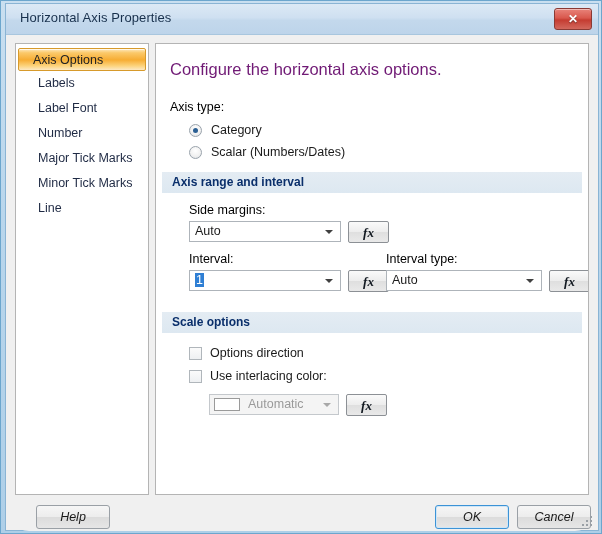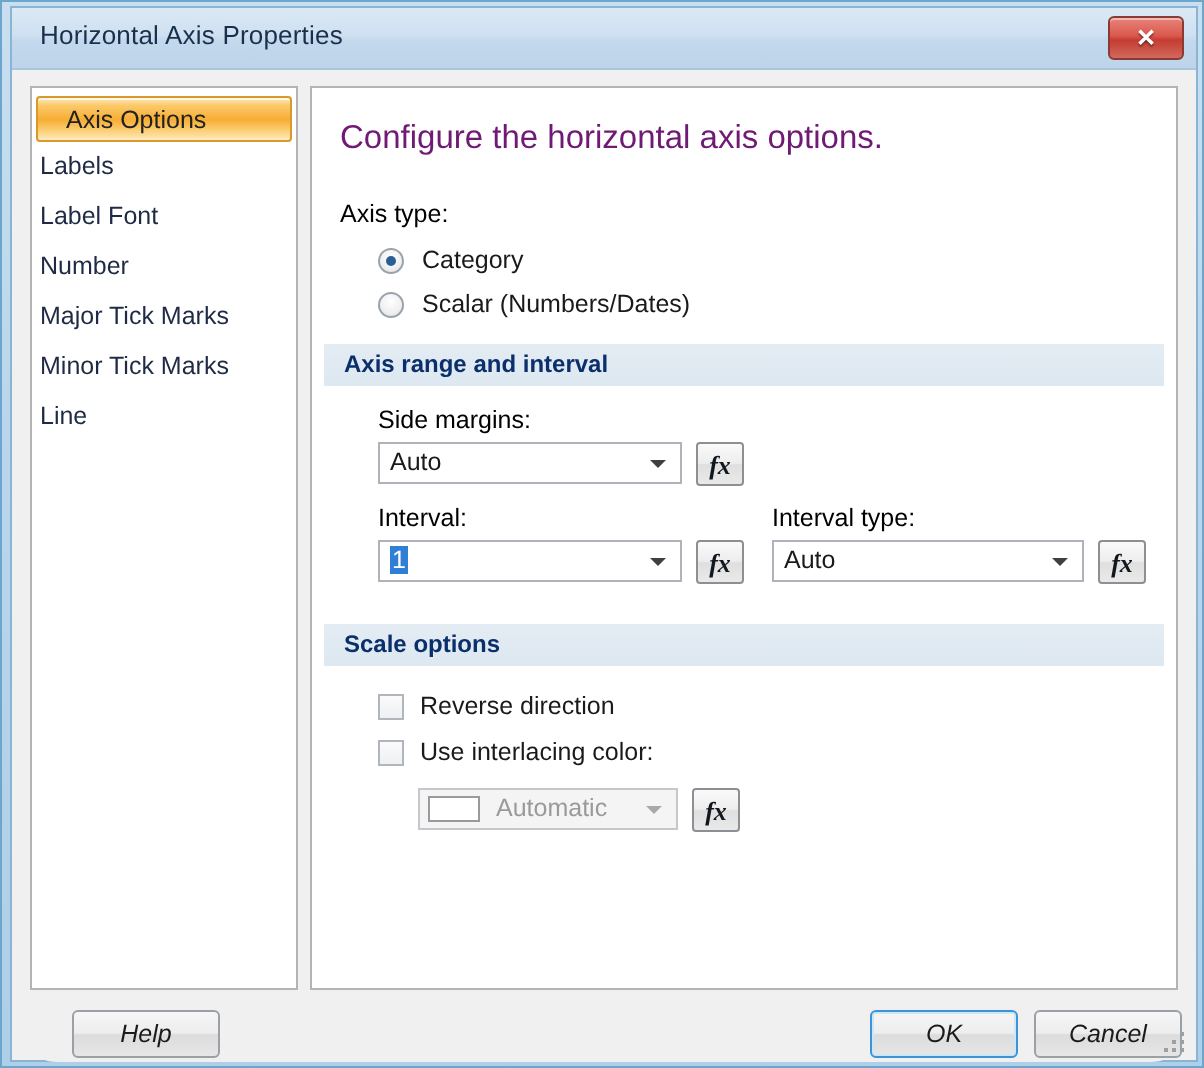--- a/index.html
+++ b/index.html
@@ -95,21 +95,21 @@
     height: 452px;
     background: #ffffff;
     border: 1px solid #b4b4b4;
     box-sizing: border-box;
     overflow: hidden;
   }
   .sidebar-item {
     position: relative;
     height: 25px;
     line-height: 25px;
-    padding-left: 4px;
+    padding-left: 22px;
     font-size: 12.5px;
     color: #1f2a44;
     white-space: nowrap;
     box-sizing: border-box;
     cursor: pointer;
   }
   .sidebar-item.first { margin-top: 4px; }
   .sidebar-item.selected {
     margin: 4px 2px 0 2px;
     padding-left: 14px;
@@ -271,21 +271,21 @@
     width: 26px;
     height: 13px;
     background: #ffffff;
     border: 1px solid #9a9a9a;
     box-sizing: border-box;
   }
 
   
   .fx-button {
     position: absolute;
-    width: 24px;
+    width: 41px;
     height: 22px;
     border: 1px solid #8c9095;
     border-radius: 2px;
     background: linear-gradient(to bottom, #fafafa 0%, #ededed 48%, #dfdfdf 52%, #e9e9e9 100%);
     box-sizing: border-box;
     cursor: pointer;
   }
   .fx-button .fx-glyph {
     position: absolute;
     left: 0; top: 0;
@@ -422,21 +422,21 @@
           <span class="arrow"></span>
         </div>
         <div class="fx-button" style="left:393px; top:226px;">
           <span class="fx-glyph">fx</span>
         </div>
 
         <div class="section-header" style="top:268px;">Scale options</div>
 
         <div class="check-row" style="left:33px; top:302px;">
           <span class="checkbox"></span>
-          <span class="check-label">Reverse direction</span>
+          <span class="check-label">Options direction</span>
         </div>
 
         <div class="check-row" style="left:33px; top:325px;">
           <span class="checkbox"></span>
           <span class="check-label">Use interlacing color:</span>
         </div>
 
         <div class="combo disabled" style="left:53px; top:350px; width:130px;">
           <span class="color-swatch"></span>
           <span class="combo-text disabled-text" style="left:38px;">Automatic</span>

